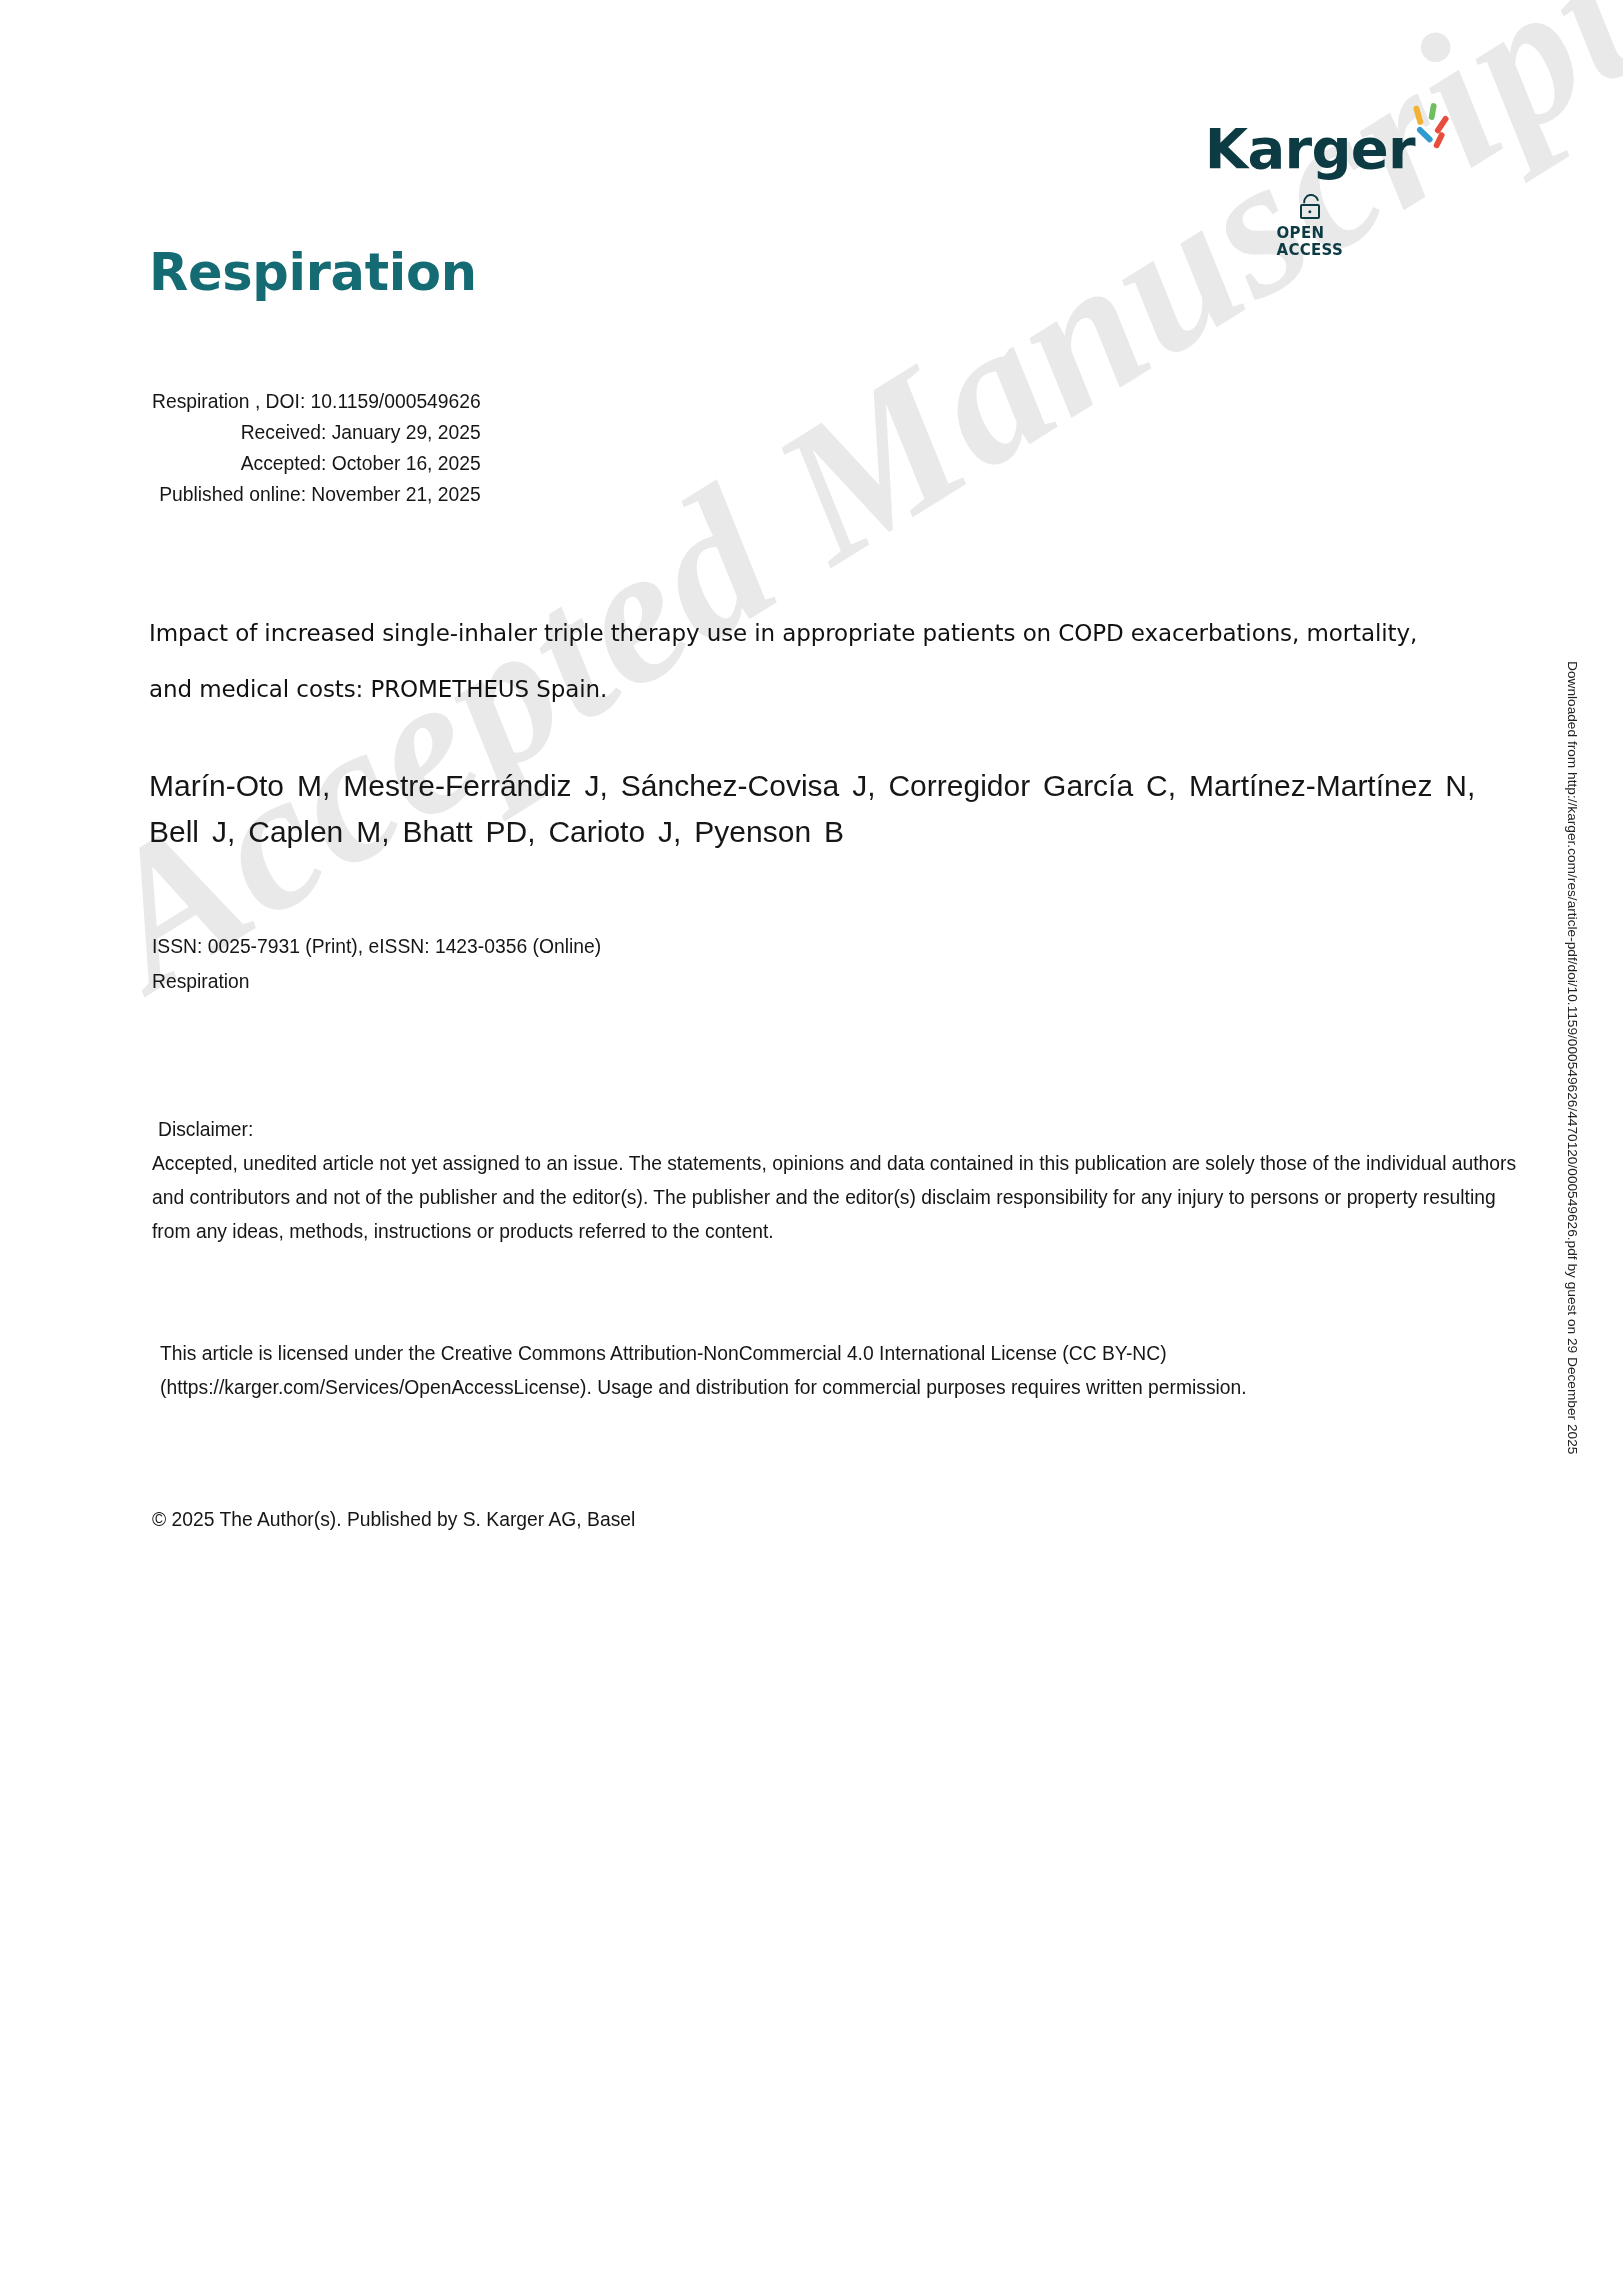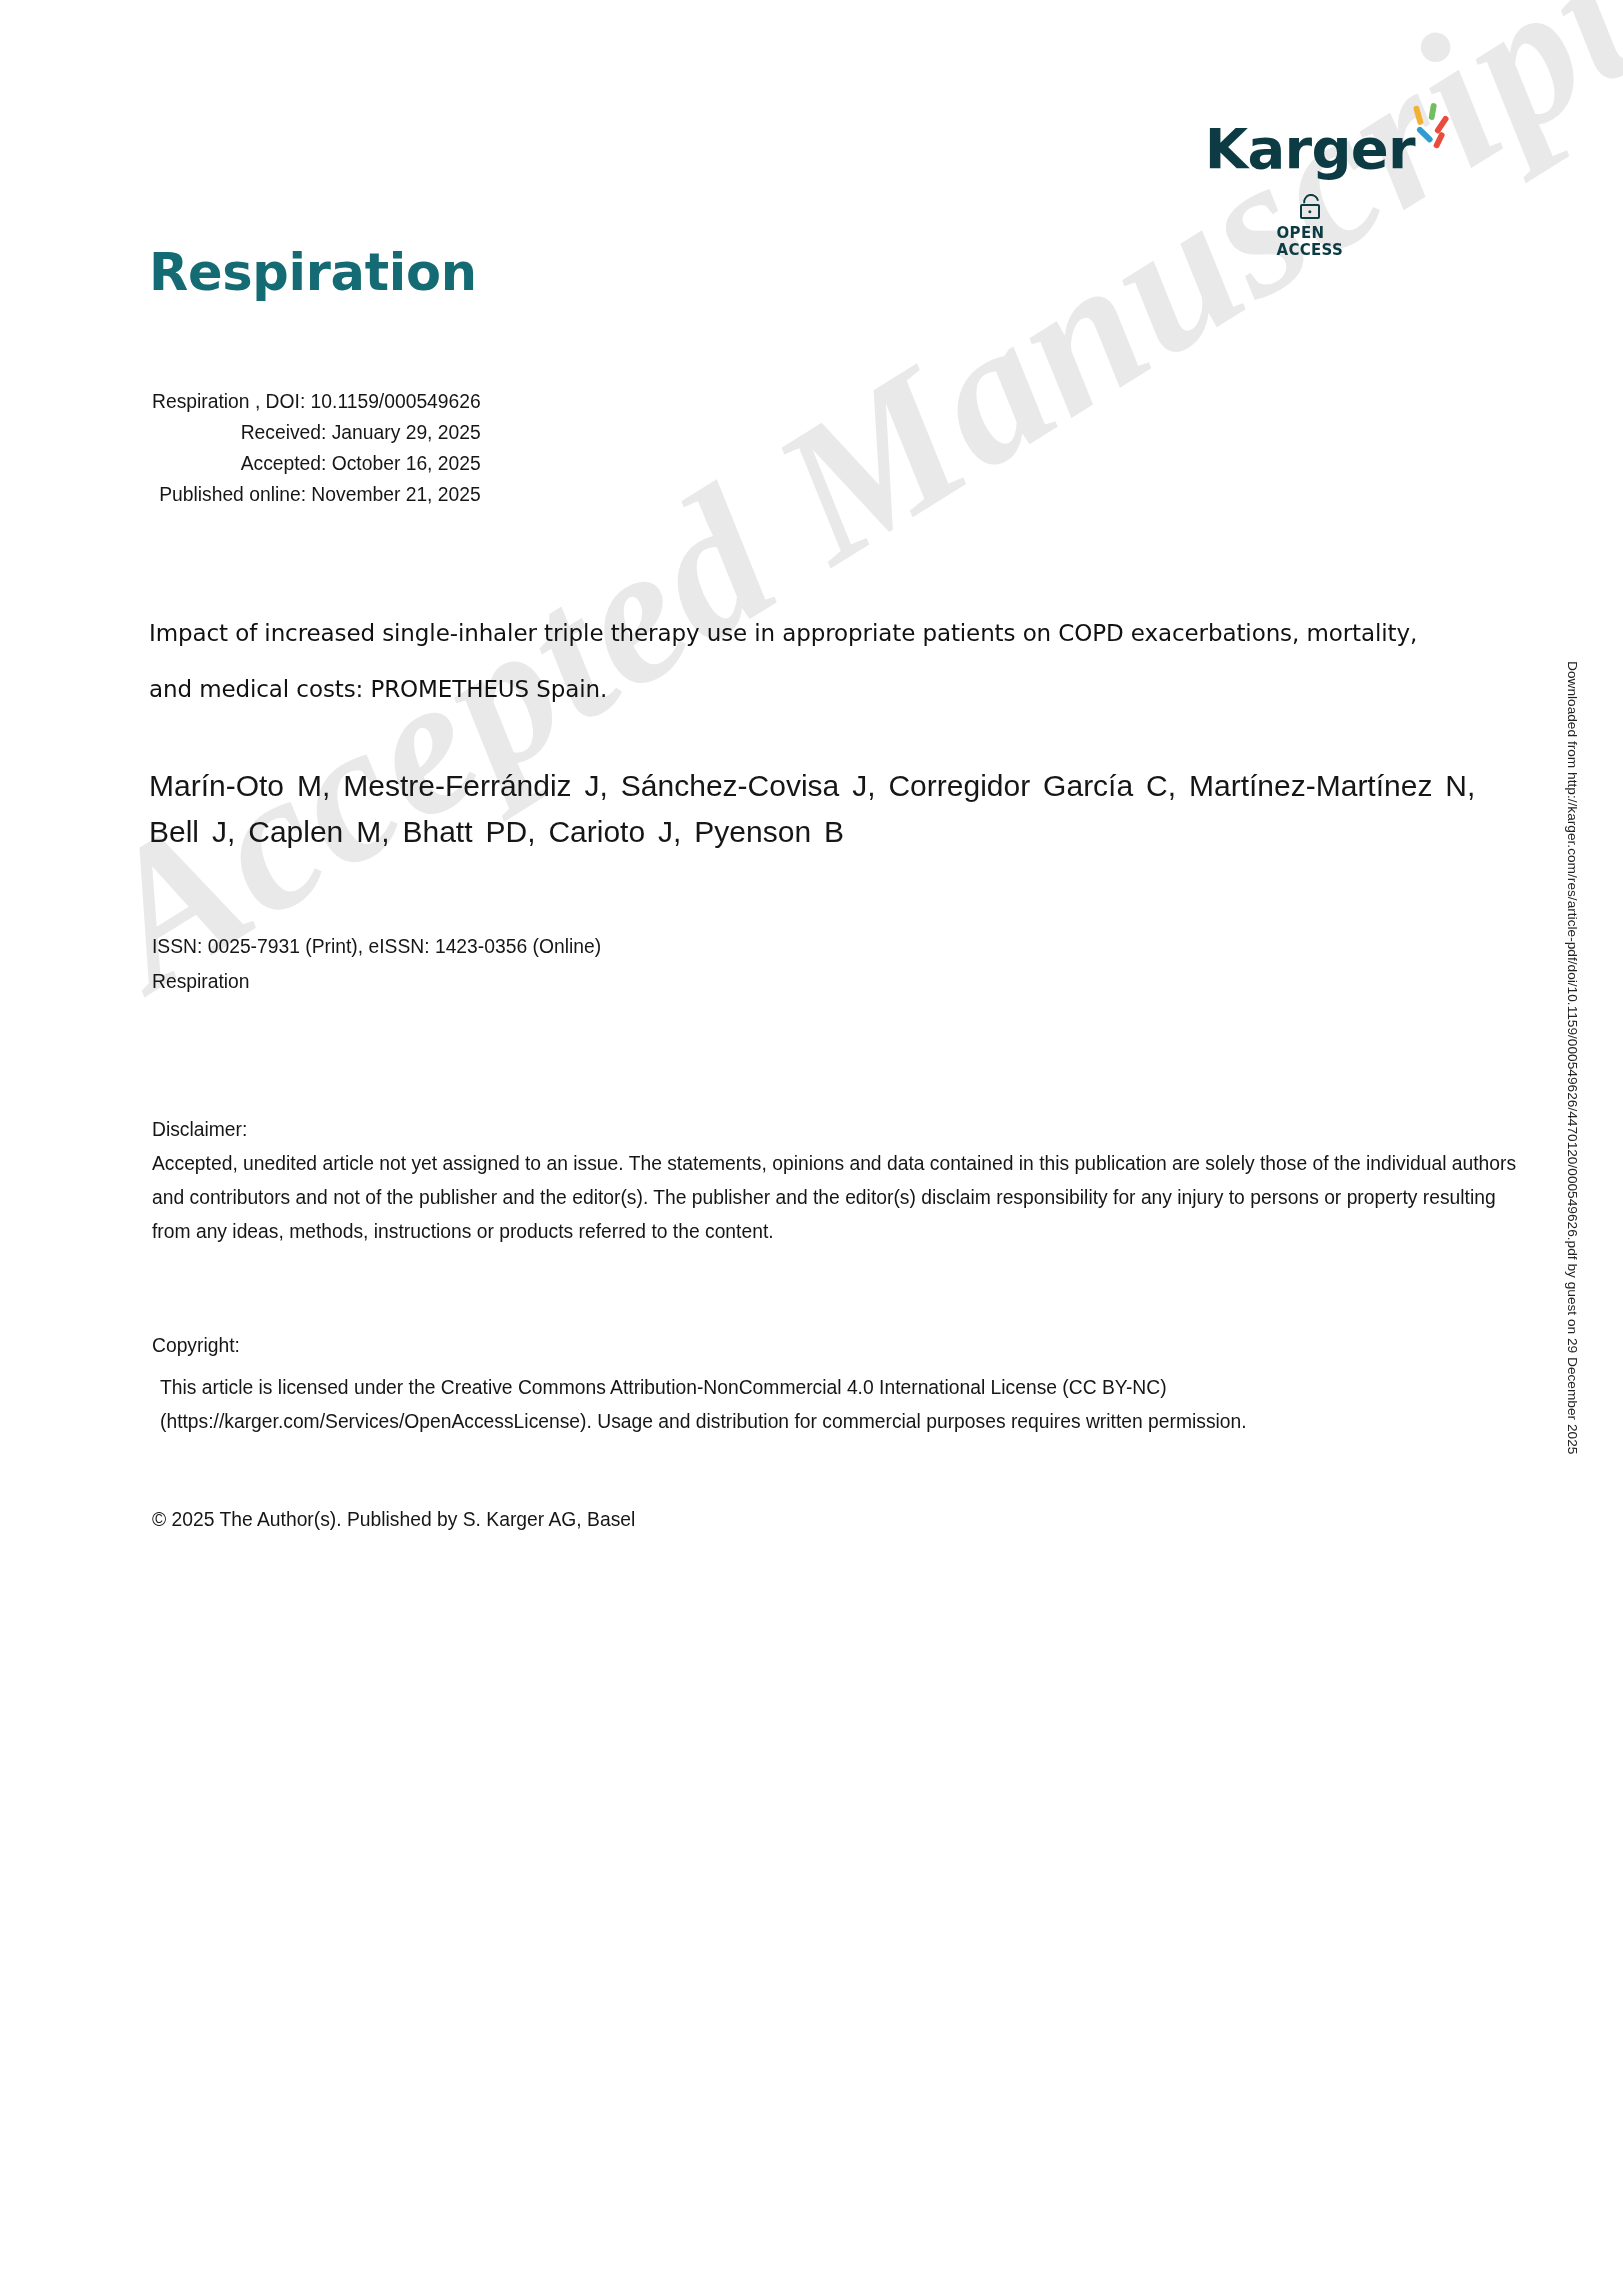--- a/index.html
+++ b/index.html
@@ -191,21 +191,21 @@
   
   .disclaimer-block {
     position: absolute;
     left: 152px;
     top: 1113px;
     width: 1368px;
     font-size: 19.3px;
     line-height: 34px;
     color: #161616;
   }
-  .disclaimer-block .label { display: block; }
+  .disclaimer-block .label { display: block; margin-left: 6px; }
   .disclaimer-block p { margin: 0; }
 
   .copyright-block {
     position: absolute;
     left: 152px;
     top: 1329px;
     width: 1368px;
     font-size: 19.3px;
     line-height: 34px;
     color: #161616;
@@ -291,21 +291,20 @@
       <div>ISSN: 0025-7931 (Print), eISSN: 1423-0356 (Online)</div>
       <div>Respiration</div>
     </div>
 
     <div class="disclaimer-block">
       <span class="label">Disclaimer:</span>
       <p>Accepted, unedited article not yet assigned to an issue. The statements, opinions and data contained in this publication are solely those of the individual authors and contributors and not of the publisher and the editor(s). The publisher and the editor(s) disclaim responsibility for any injury to persons or property resulting from any ideas, methods, instructions or products referred to the content.</p>
     </div>
 
     <div class="copyright-block">
-      <span class="label">Copyright:</span>
       <p>This article is licensed under the Creative Commons Attribution-NonCommercial 4.0 International License (CC BY-NC) (https://karger.com/Services/OpenAccessLicense). Usage and distribution for commercial purposes requires written permission.</p>
     </div>
 
     <div class="copyright-line">© 2025 The Author(s). Published by S. Karger AG, Basel</div>
 
     <div class="side-download">
       <span>Downloaded from http://karger.com/res/article-pdf/doi/10.1159/000549626/4470120/000549626.pdf by guest on 29 December 2025</span>
     </div>
 
   </div>

